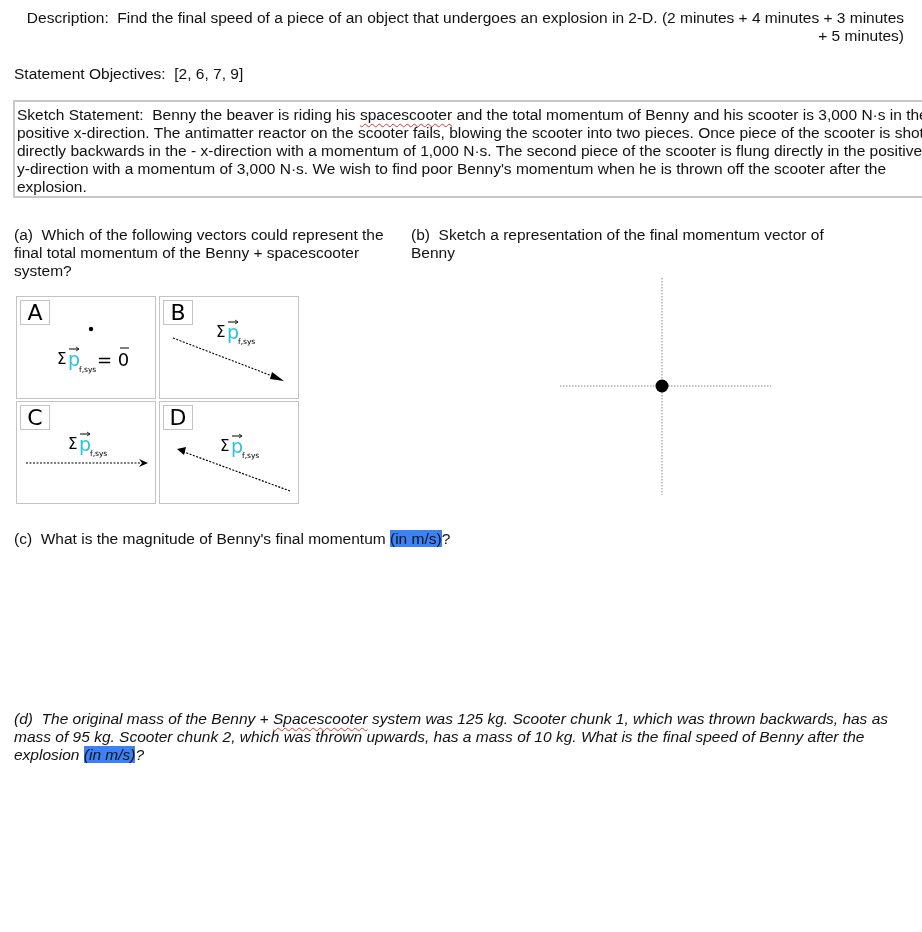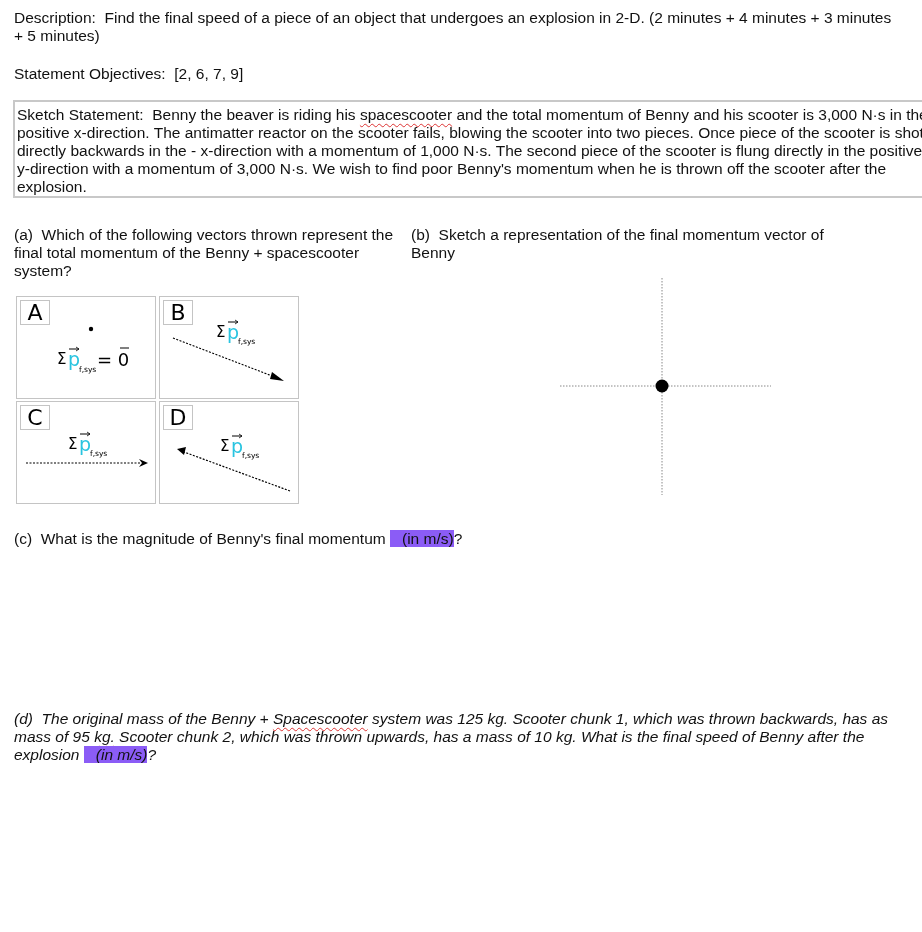--- a/index.html
+++ b/index.html
@@ -1,29 +1,29 @@
 <!DOCTYPE html>
 <html><head>
 <meta charset="utf-8">
 <style>
   html, body { margin:0; padding:0; background:#ffffff; }
   body { width:922px; height:932px; position:relative; overflow:hidden;
          font-family:"Liberation Sans", sans-serif; color:#111; font-size:15.5px; line-height:18px; }
   .abs { position:absolute; }
-  .desc { left:14px; top:9px; width:890px; }
+  .desc { left:14px; top:9px; width:890px;text-align:right; }
   .lo { left:14px; top:65px; }
   .problem { left:13px; top:100px; width:918px; border:2px solid #c8c8c8; border-right:none;
              padding:4px 0 3px 2px; box-sizing:border-box; height:98px; }
   .problem p { margin:0; }
   .squig { text-decoration: underline wavy #d33; text-decoration-thickness:1px; text-underline-offset:3px; }
   .qa { left:14px; top:226px; width:380px; }
   .qb { left:411px; top:226px; width:460px; }
   .qc { left:14px; top:530px; }
   .qd { left:14px; top:710px; width:905px;font-style:italic; }
-  .hl { background:#8b5cf6;padding-left:12px; }
+  .hl { background:#3b82f6; }
   .vbox { position:absolute; width:138px; height:101px; border:1px solid #c4c4c4; background:#fff; }
   .vbox .lbl { position:absolute; left:3px; top:3px; width:28px; height:23px; border:1px solid #c4c4c4;
                font-size:22px; line-height:23px; text-align:center; font-family:"DejaVu Sans", sans-serif; color:#000; }
   .vbox svg { position:absolute; left:0; top:0; }
   .sig { font-family:"DejaVu Sans", sans-serif; }
   .cyan { fill:#29c4e0; }
 </style>
 </head>
 <body>
 
@@ -39,21 +39,21 @@
 
 <div class="abs problem">
   <p>
     <span>Sketch Statement:</span>&nbsp;
     <span>Benny the beaver is riding his </span><span class="squig">spacescooter</span><span> and the total momentum of Benny and his scooter is 3,000 N·s in the positive x-direction.  The antimatter reactor on the scooter fails, blowing the scooter into two pieces.  Once piece of the scooter is shot directly backwards in the - x-direction with a momentum of 1,000 N·s.  The second piece of the scooter is flung directly in the positive y-direction with a momentum of 3,000 N·s.  We wish to find poor Benny's momentum when he is thrown off the scooter after the explosion.</span>
   </p>
 </div>
 
 <div class="abs qa">
   <span>(a)</span>&nbsp;
-  <span>Which of the following vectors thrown represent the final total momentum of the Benny + spacescooter system?</span>
+  <span>Which of the following vectors could represent the final total momentum of the Benny + spacescooter system?</span>
 </div>
 
 <div class="abs qb">
   <span>(b)</span>&nbsp;
   <span>Sketch a representation of the final momentum vector of Benny</span>
 </div>
 
 <div class="vbox" style="left:16px; top:296px;">
   <div class="lbl">A</div>
   <svg width="138" height="101">

